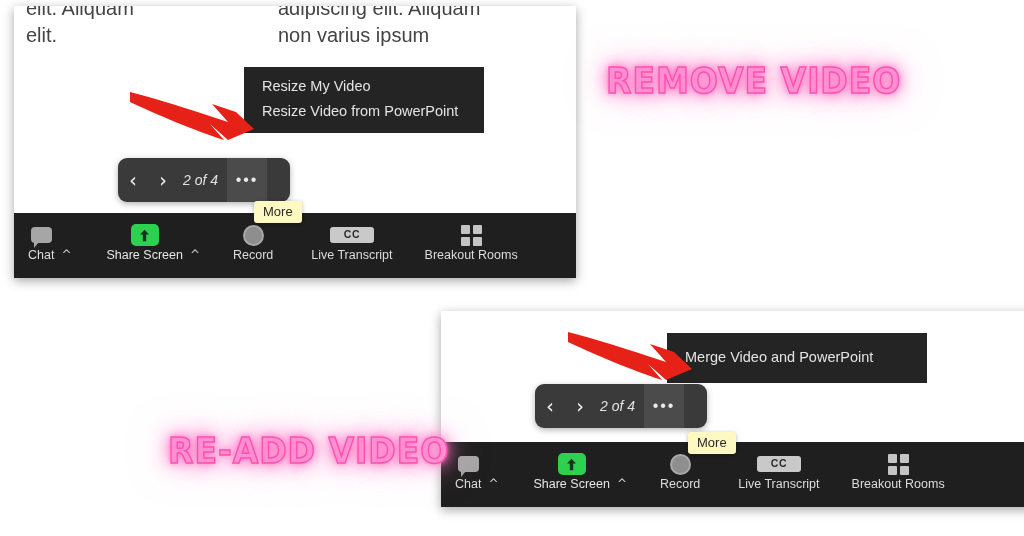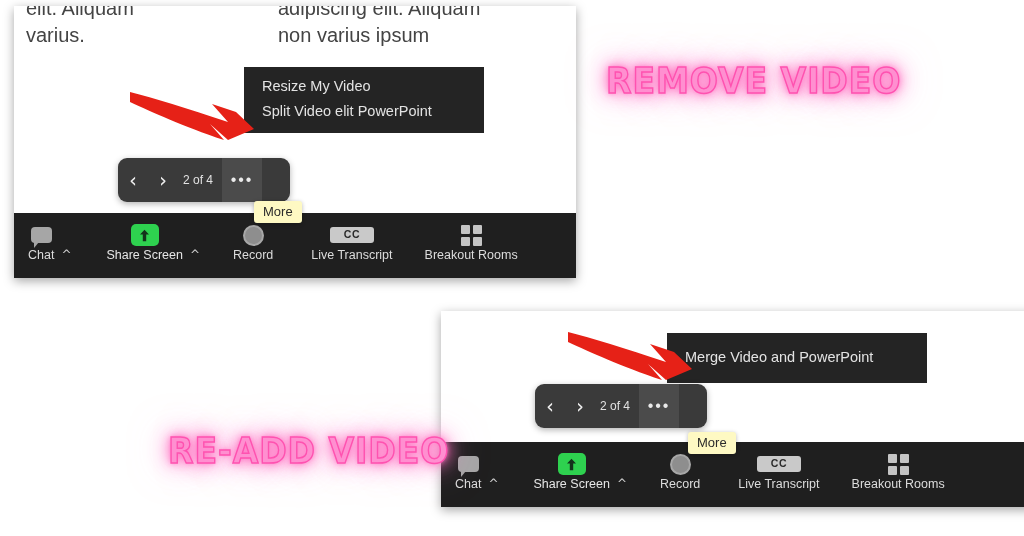--- a/index.html
+++ b/index.html
@@ -97,23 +97,24 @@
   .nav-pill .chev {
     color: #efefef;
     font-size: 19px;
     line-height: 1;
     width: 30px;
     text-align: center;
     font-family: "DejaVu Sans", sans-serif;
   }
   .nav-pill .counter {
     color: #e2e2e2;
-    font-size: 12px;
+    font-size: 14px;
     padding: 0 9px 0 5px;
     white-space: nowrap;
+    font-style: italic;
   }
   .nav-pill .more-btn {
     width: 40px;
     align-self: stretch;
     background: #4b4b4b;
     display: flex;
     align-items: center;
     justify-content: center;
     color: #eaeaea;
     font-size: 16px;
@@ -264,31 +265,31 @@
   .neon-readd  { left: 168px; top: 430px; }
 </style>
 </head>
 <body>
 
 <div class="panel panel-top">
 
   <div class="slide-area">
     <div class="slide-text col-left">
       <div>elit. Aliquam</div>
-      <div>varius.</div>
+      <div>elit.</div>
     </div>
     <div class="slide-text col-right">
       <div>adipiscing elit. Aliquam</div>
       <div>non varius ipsum</div>
     </div>
   </div>
 
   <div class="ctx-menu menu-top">
     <div class="ctx-item">Resize My Video</div>
-    <div class="ctx-item">Split Video elit PowerPoint</div>
+    <div class="ctx-item">Resize Video from PowerPoint</div>
   </div>
 
   <div class="nav-pill pill-top">
     <span class="chev">‹</span>
     <span class="chev">›</span>
     <span class="counter">2 of 4</span>
     <span class="more-btn">•••</span>
   </div>
 
   <div class="toolbar">

